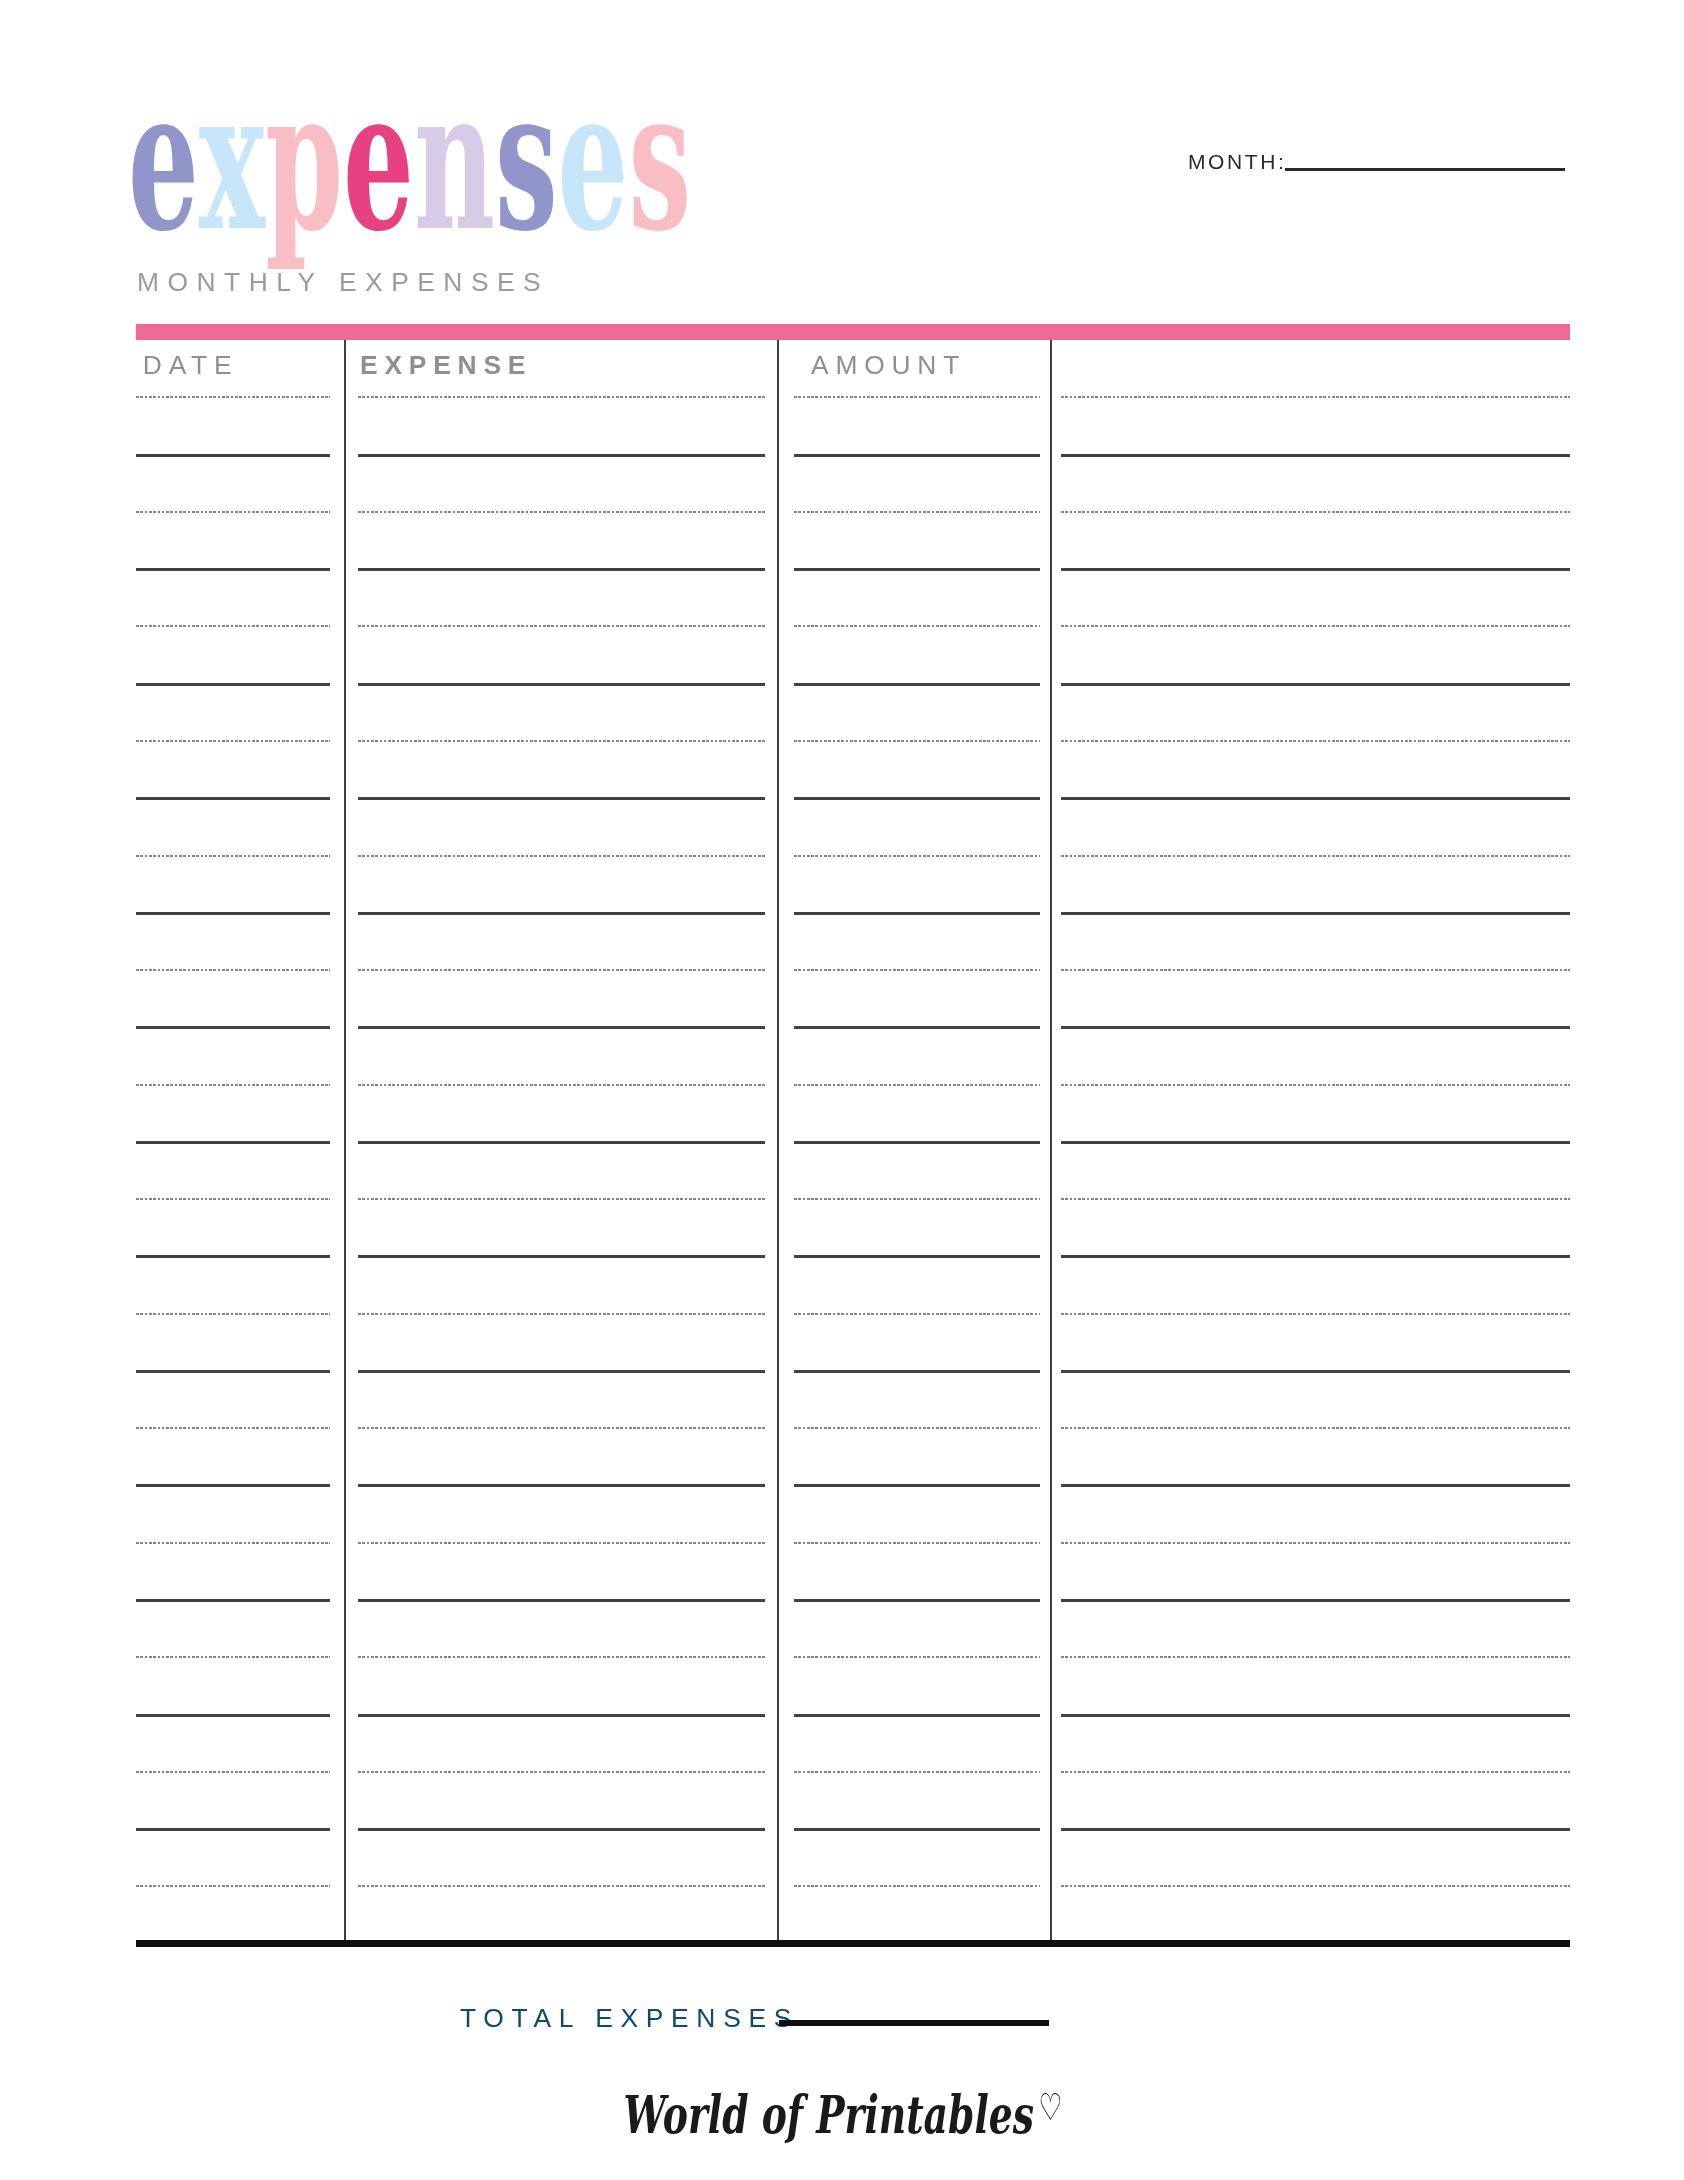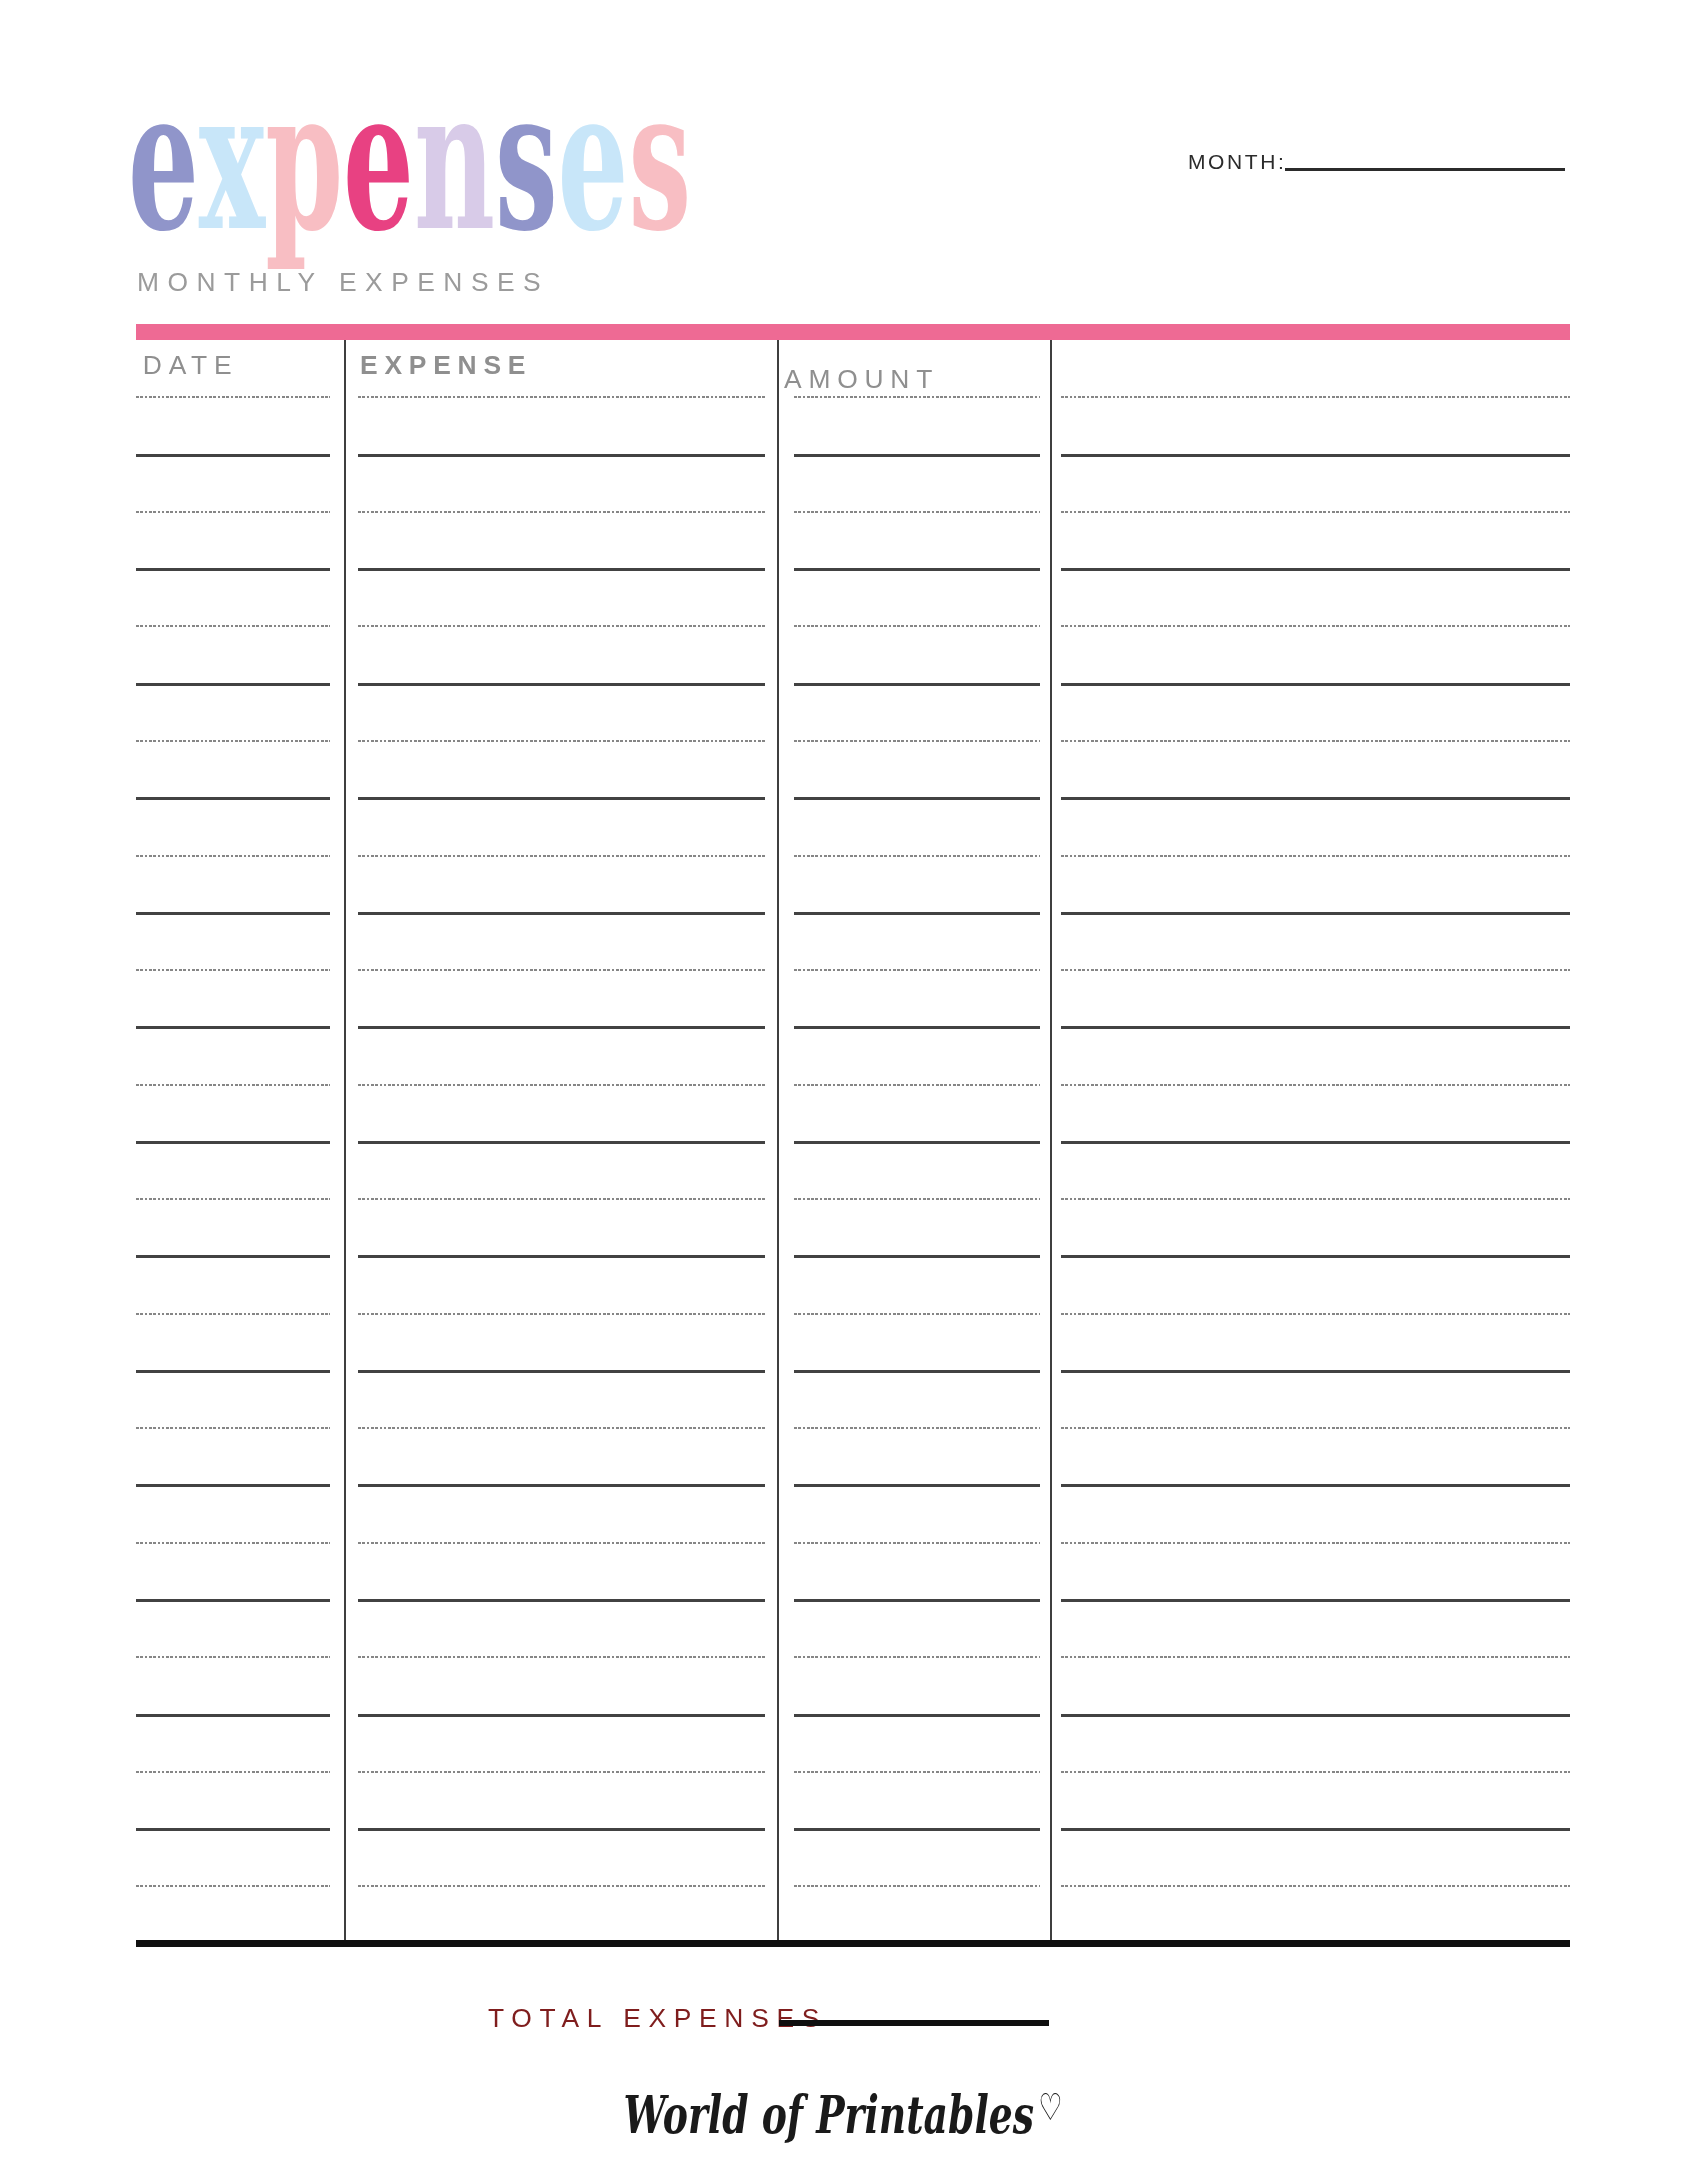--- a/index.html
+++ b/index.html
@@ -89,21 +89,21 @@
   .col-h {
     position: absolute;
     top: 25.6px;
     font-size: 26.4px;
     letter-spacing: 6.8px;
     color: #8f8f8f;
     white-space: nowrap;
   }
   .col-h.h1 { left: 6.8px; }
   .col-h.h2 { left: 224px; font-weight: bold; }
-  .col-h.h3 { left: 648px; margin-top: 14px; }
+  .col-h.h3 { left: 675px; }
   .col-h.h4 { left: 925px; }
   .line {
     position: absolute;
   }
   .line.solid {
     height: 2.6px;
     background: #424242;
   }
   .line.dashed {
     height: 1.7px;
@@ -114,25 +114,25 @@
     left: 0;
     top: 1616px;
     width: 1434px;
     height: 6.8px;
     background: #101010;
   }
 
   
   .total-label {
     position: absolute;
-    left: 488px;
+    left: 460px;
     top: 2003px;
     font-size: 26.4px;
     letter-spacing: 7.7px;
-    color: #7f1d1d;
+    color: #0c4a6e;
     white-space: nowrap;
   }
   .total-line {
     position: absolute;
     left: 779px;
     top: 2020px;
     width: 270px;
     height: 6px;
     background: #0f0f0f;
   }

